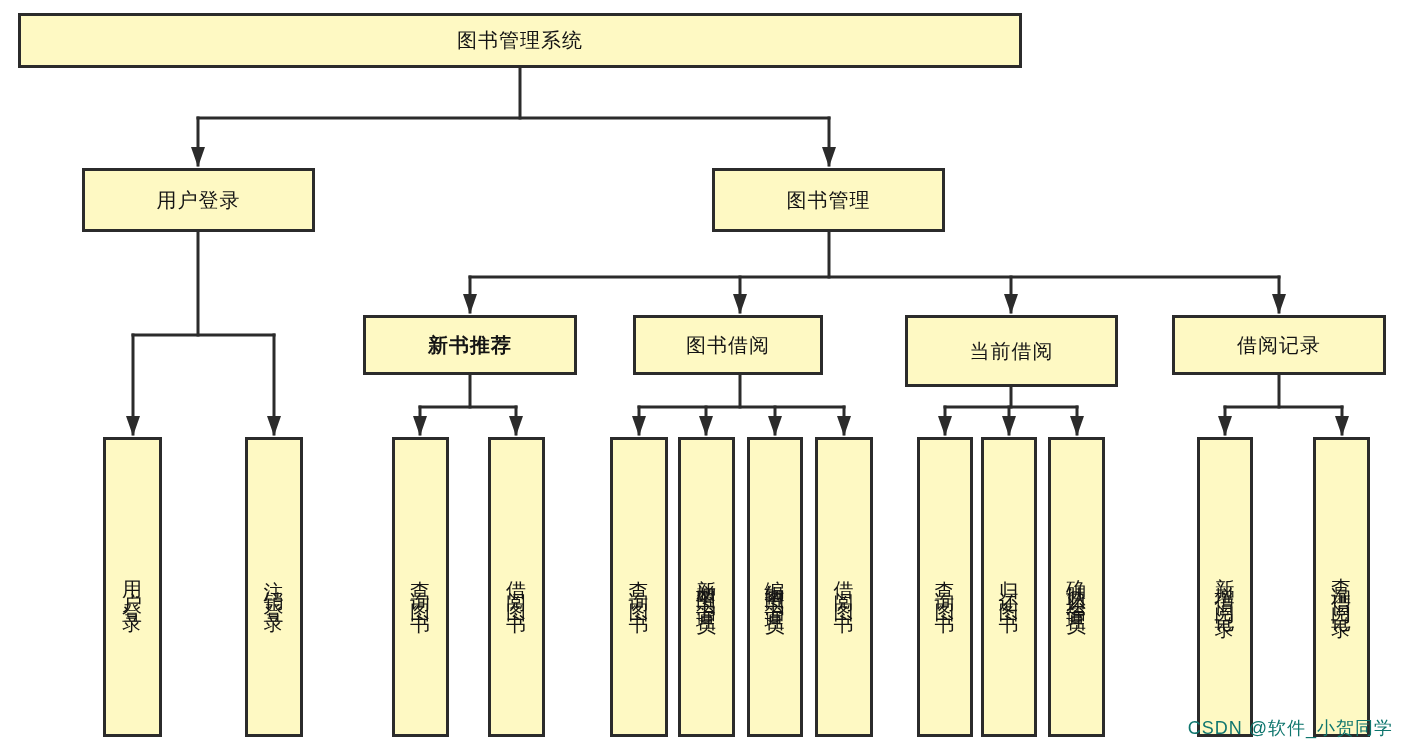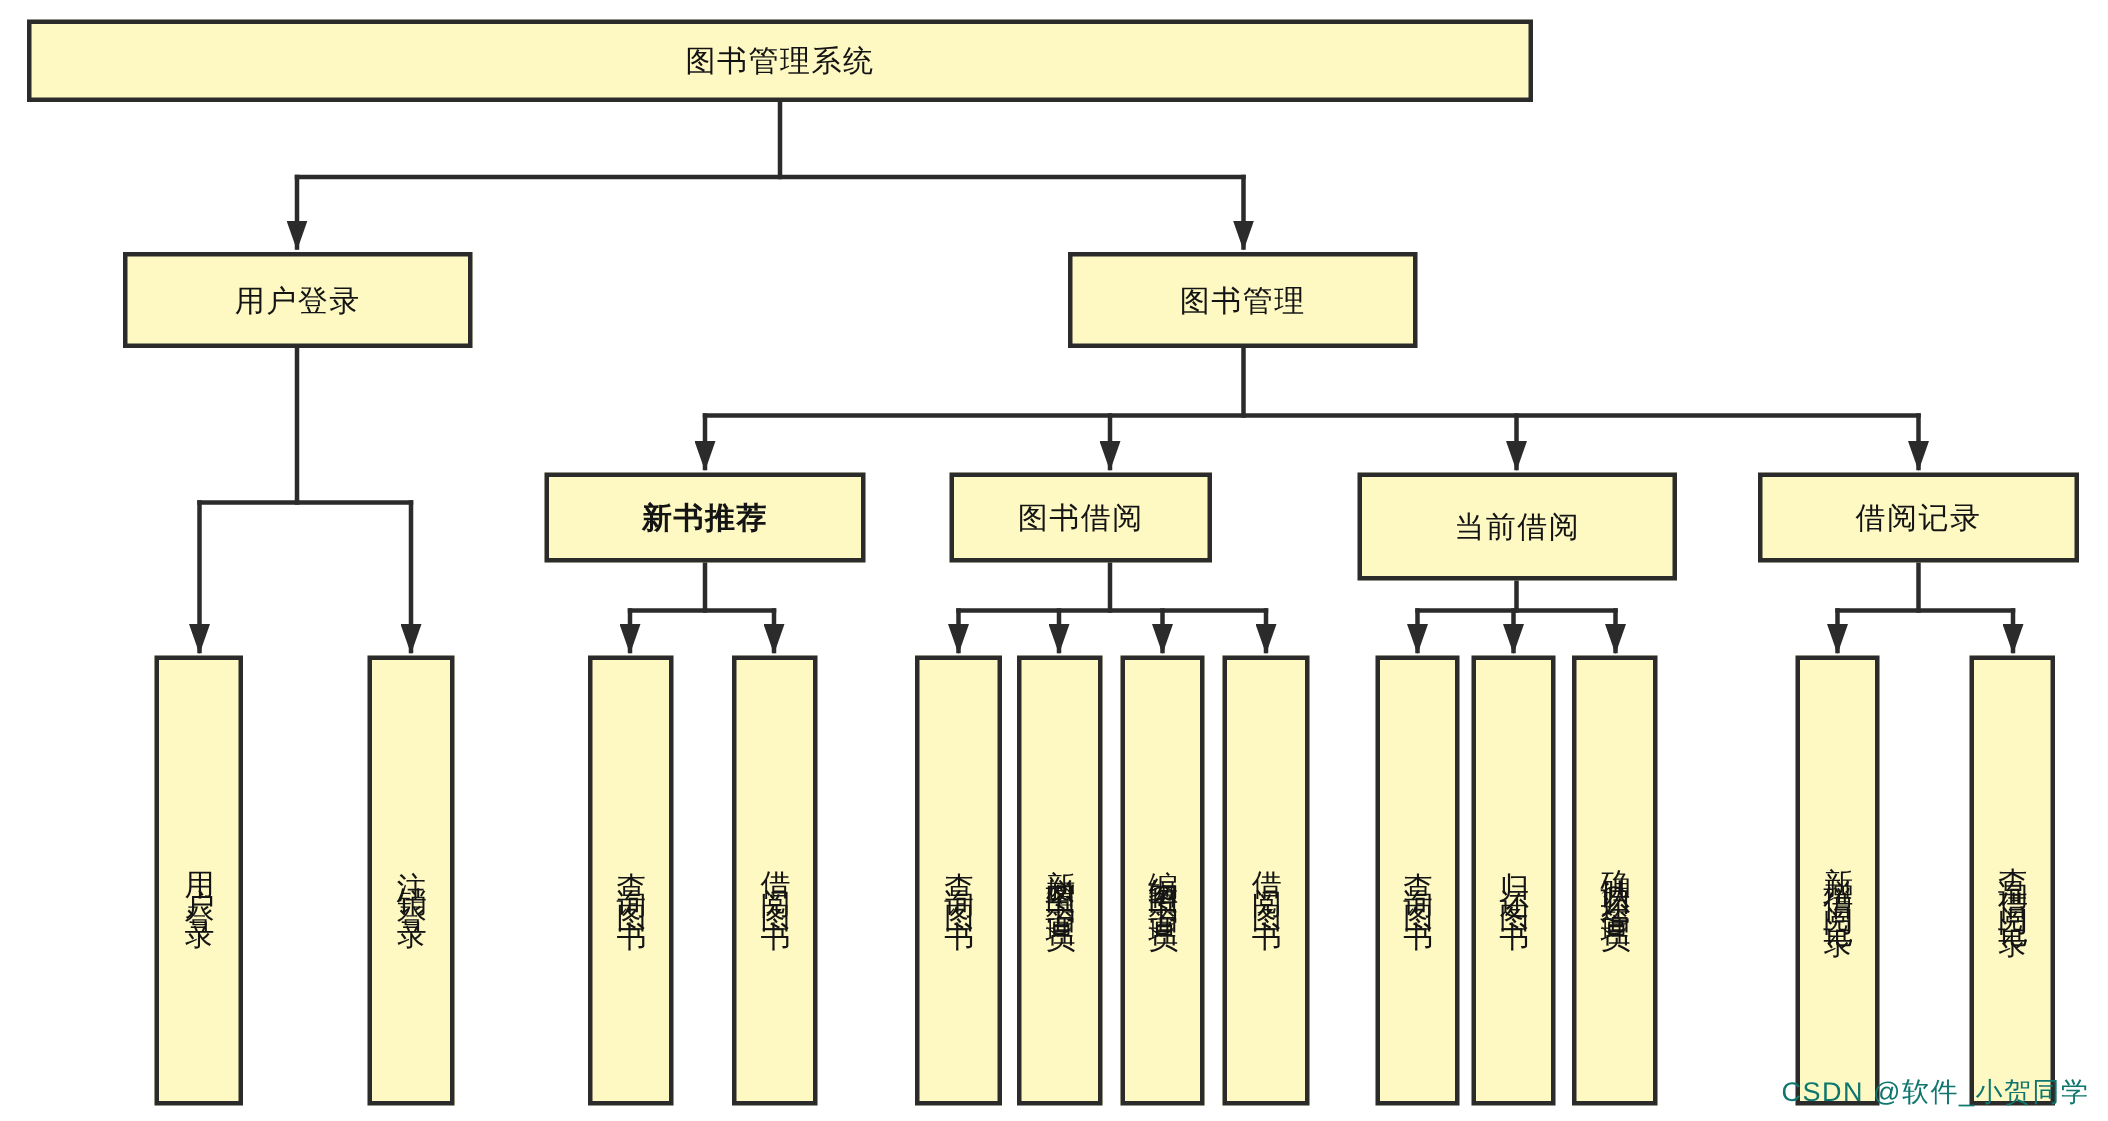--- a/index.html
+++ b/index.html
@@ -112,21 +112,21 @@
   <div class="node" style="left:82px; top:168px; width:233px; height:64px;">
     <span>用户登录</span>
   </div>
   <div class="node" style="left:712px; top:168px; width:233px; height:64px;">
     <span>图书管理</span>
   </div>
 
   <div class="node" style="left:363px; top:315px; width:214px; height:60px;font-weight:bold;">
     <span>新书推荐</span>
   </div>
-  <div class="node" style="left:633px; top:315px; width:175px; height:60px;">
+  <div class="node" style="left:633px; top:315px; width:190px; height:60px;">
     <span>图书借阅</span>
   </div>
   <div class="node" style="left:905px; top:315px; width:213px; height:72px;">
     <span>当前借阅</span>
   </div>
   <div class="node" style="left:1172px; top:315px; width:214px; height:60px;">
     <span>借阅记录</span>
   </div>
 
   <div class="node vbox" style="left:103px; top:437px; width:59px; height:300px;">

